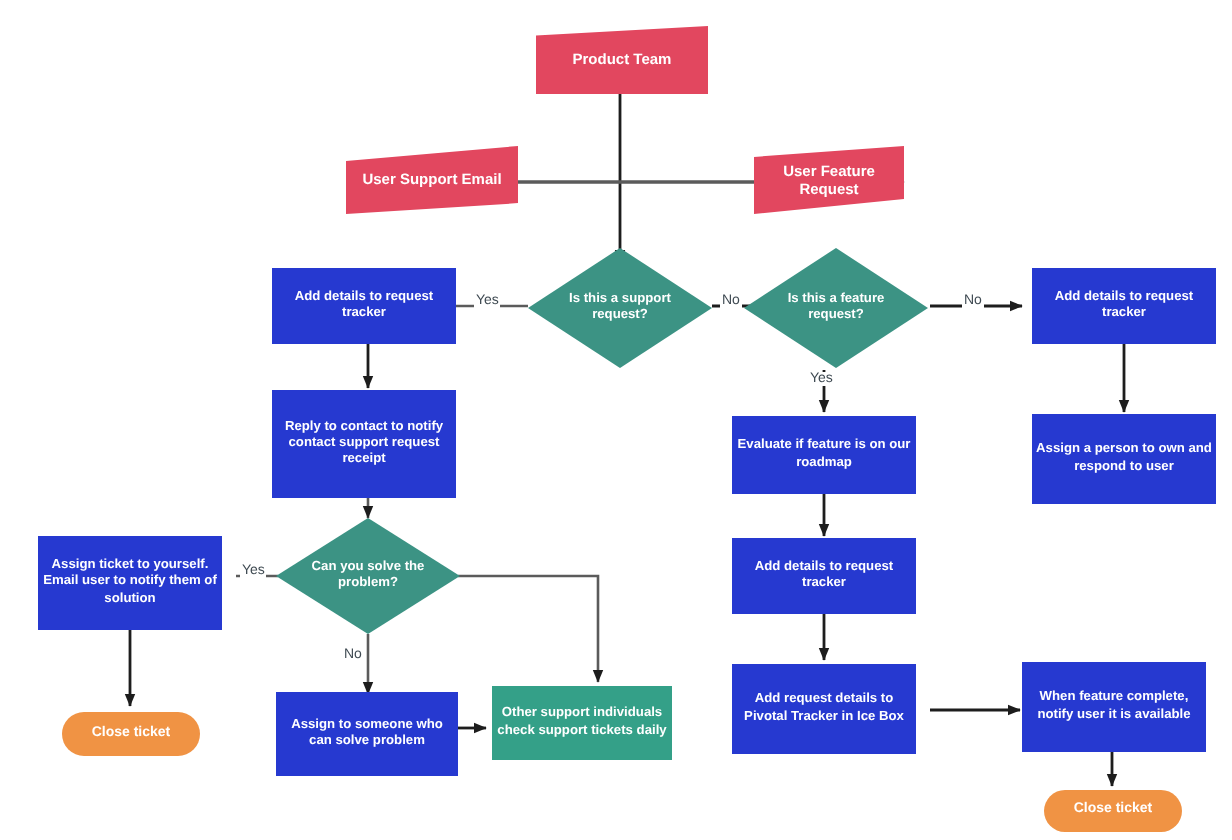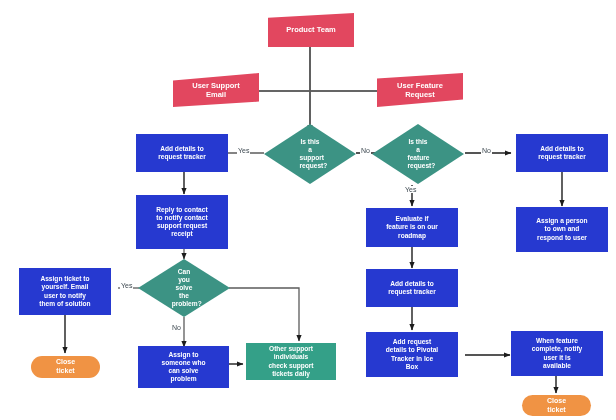--- a/index.html
+++ b/index.html
@@ -35,21 +35,21 @@
     align-items: center;
     justify-content: center;
     text-align: center;
     color: #ffffff;
     line-height: 1.22;
     overflow: hidden;
   }
   .node-label {
     display: block;
     width: 100%;
-    padding: 0 18px;
+    padding: 0 2px;
     box-sizing: border-box;
     white-space: pre-line;
   }
   
   .shape-banner {
     background: #e2475f;
     font-weight: bold;
   }
   .shape-banner.skew-a {
     clip-path: polygon(0% 14%, 100% 0%, 100% 100%, 0% 100%);
@@ -164,21 +164,21 @@
   <div class="edge-label" style="left:171px; top:324px;">No</div>
 
   <div class="node shape-banner skew-a" style="left:268px; top:13px; width:86px; height:34px; font-size:7.5px;">
     <span class="node-label">Product Team</span>
   </div>
 
   <div class="node shape-banner skew-b" style="left:159px; top:73px; width:86px; height:34px; font-size:7.5px;">
     <span class="node-label">User Support Email</span>
   </div>
 
-  <div class="node shape-banner skew-c" style="left:377px; top:73px; width:86px; height:34px; font-size:7.5px;">
+  <div class="node shape-banner skew-c" style="left:377px; top:73px; width:75px; height:34px; font-size:7.5px;">
     <span class="node-label">User Feature Request</span>
   </div>
 
   <div class="node shape-decision" style="left:264px; top:124px; width:92px; height:60px; font-size:6.6px;">
     <span class="diamond-bg"></span>
     <span class="node-label" style="width:62%;">Is this a support request?</span>
   </div>
 
   <div class="node shape-decision" style="left:372px; top:124px; width:92px; height:60px; font-size:6.6px;">
     <span class="diamond-bg"></span>

